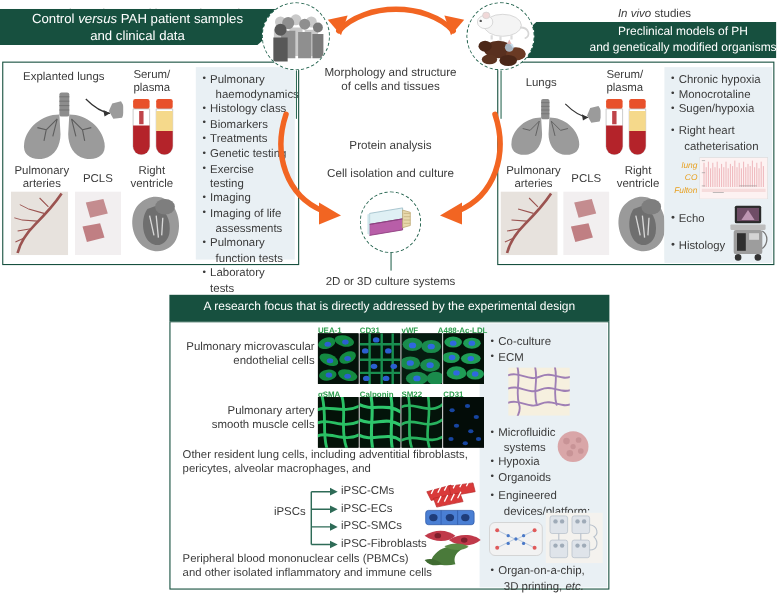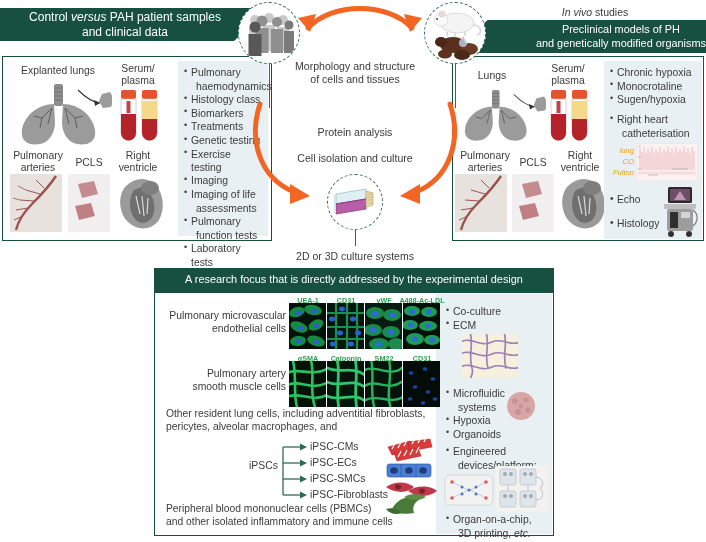--- a/index.html
+++ b/index.html
@@ -104,21 +104,20 @@
 
   
   .arrow-svg { position: absolute; overflow: visible; }
 
   
   .micro-lbl {
     position: absolute;
     font-size: 7.2px;
     color: #2f9e4f;
     font-weight: bold;
-    text-align: center;
     white-space: nowrap;
   }
   .cellrow-lbl {
     position: absolute;
     font-size: 10.4px;
     line-height: 1.22;
     color: #3b3b3b;
     text-align: right;
   }
   .bodytext {

